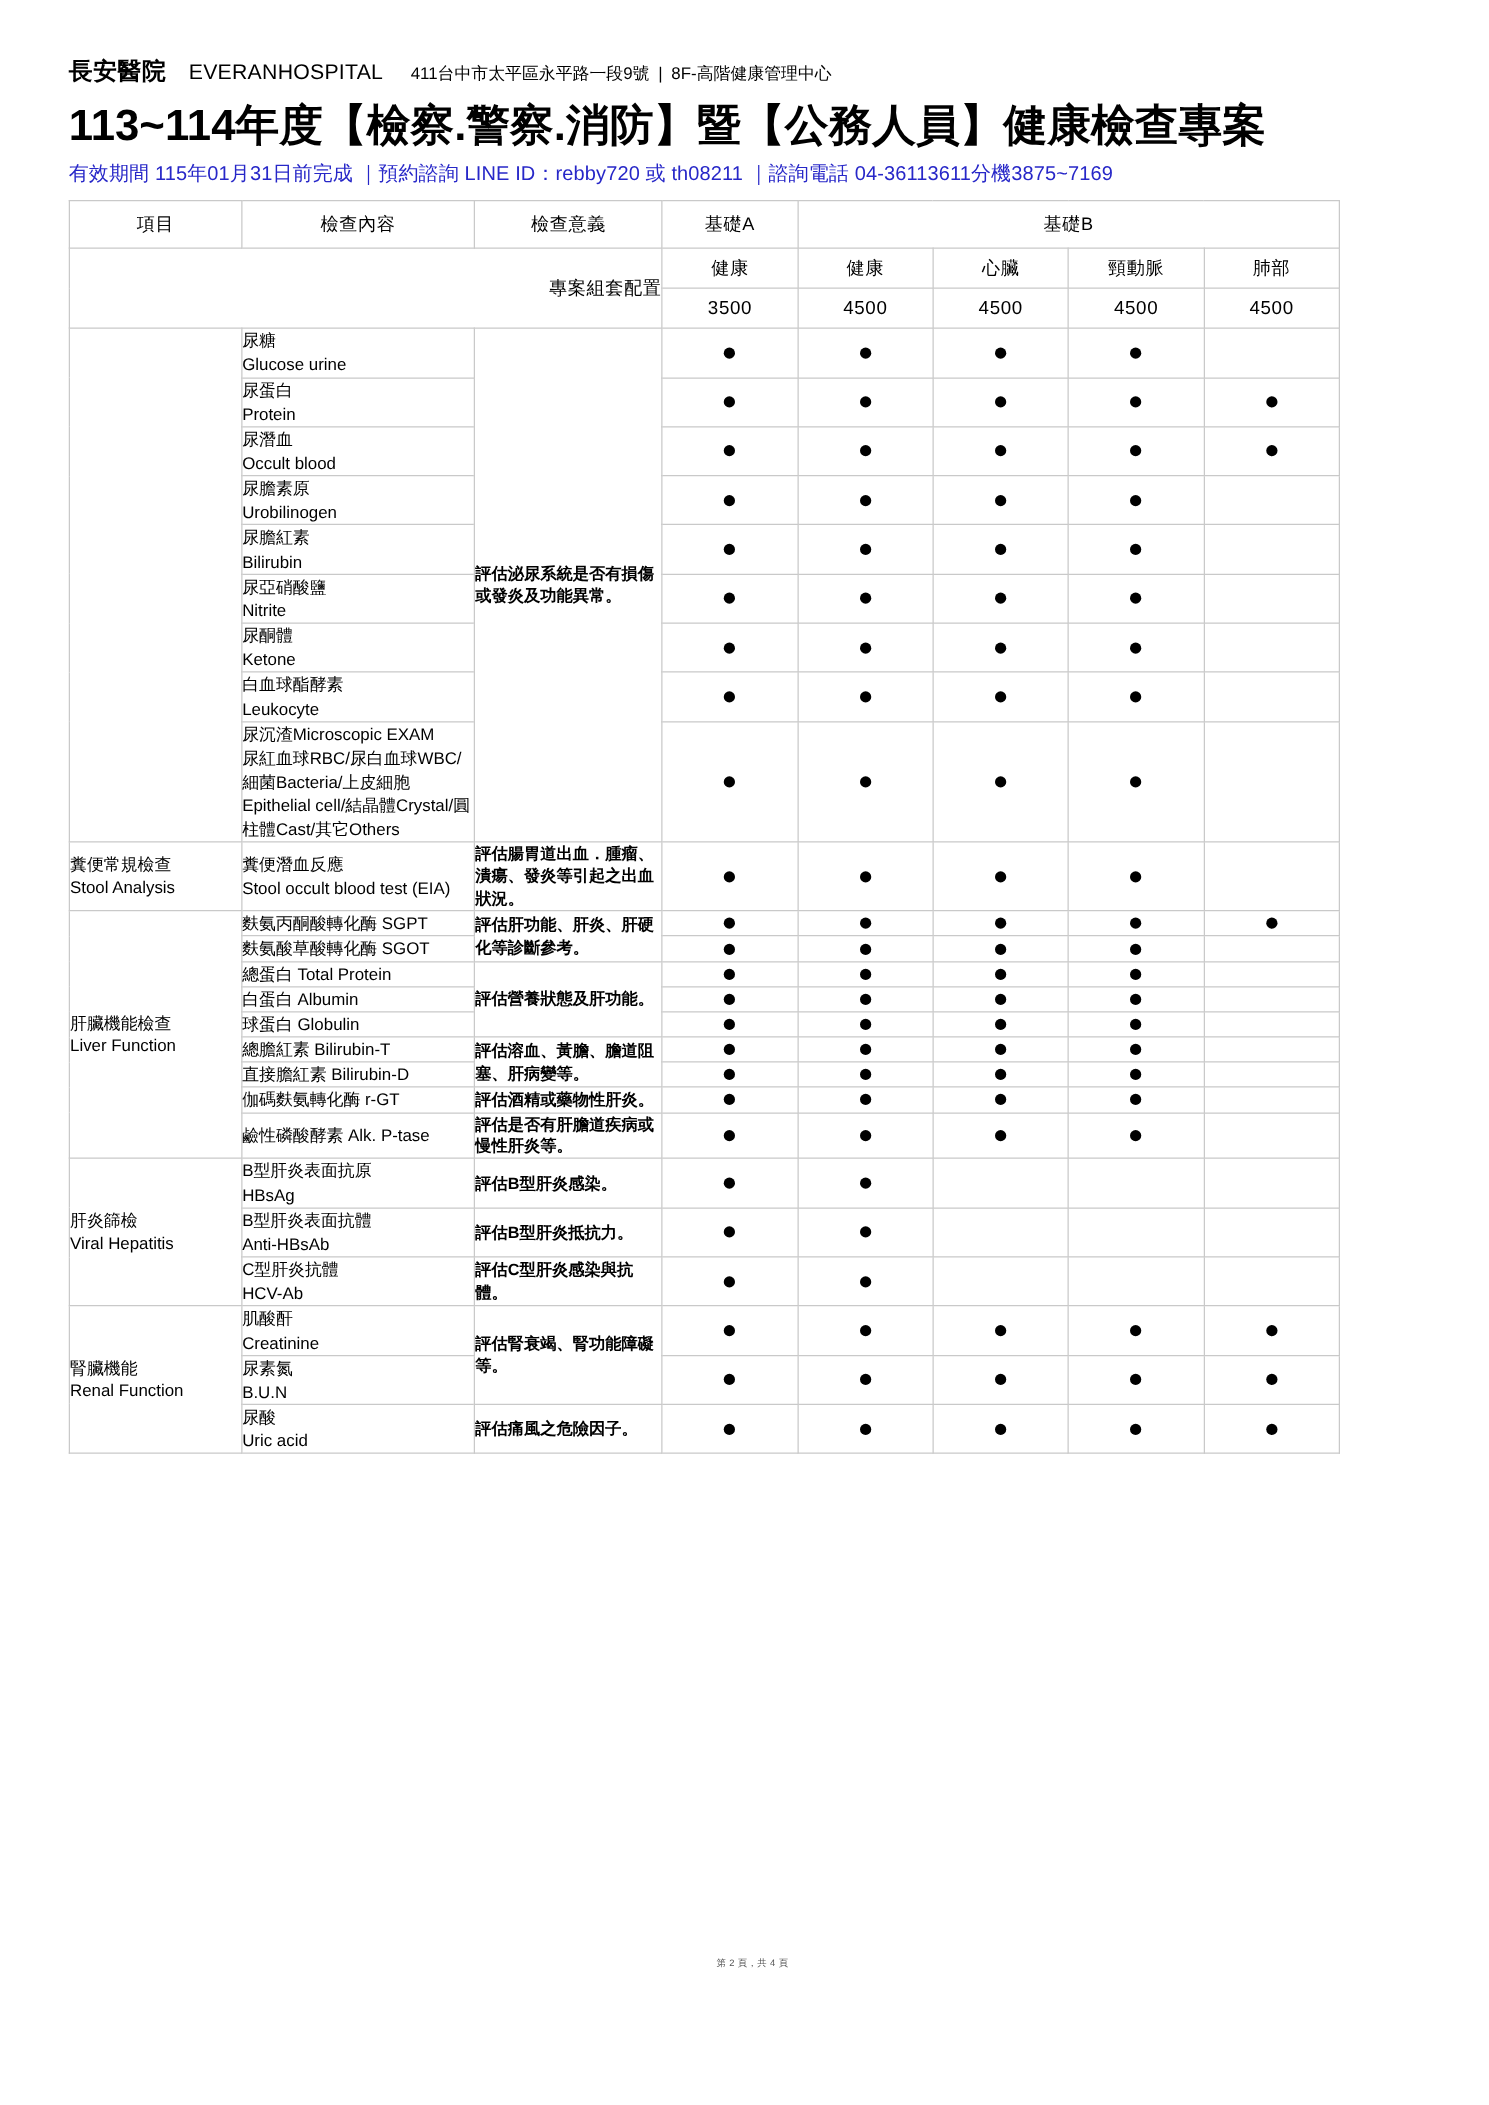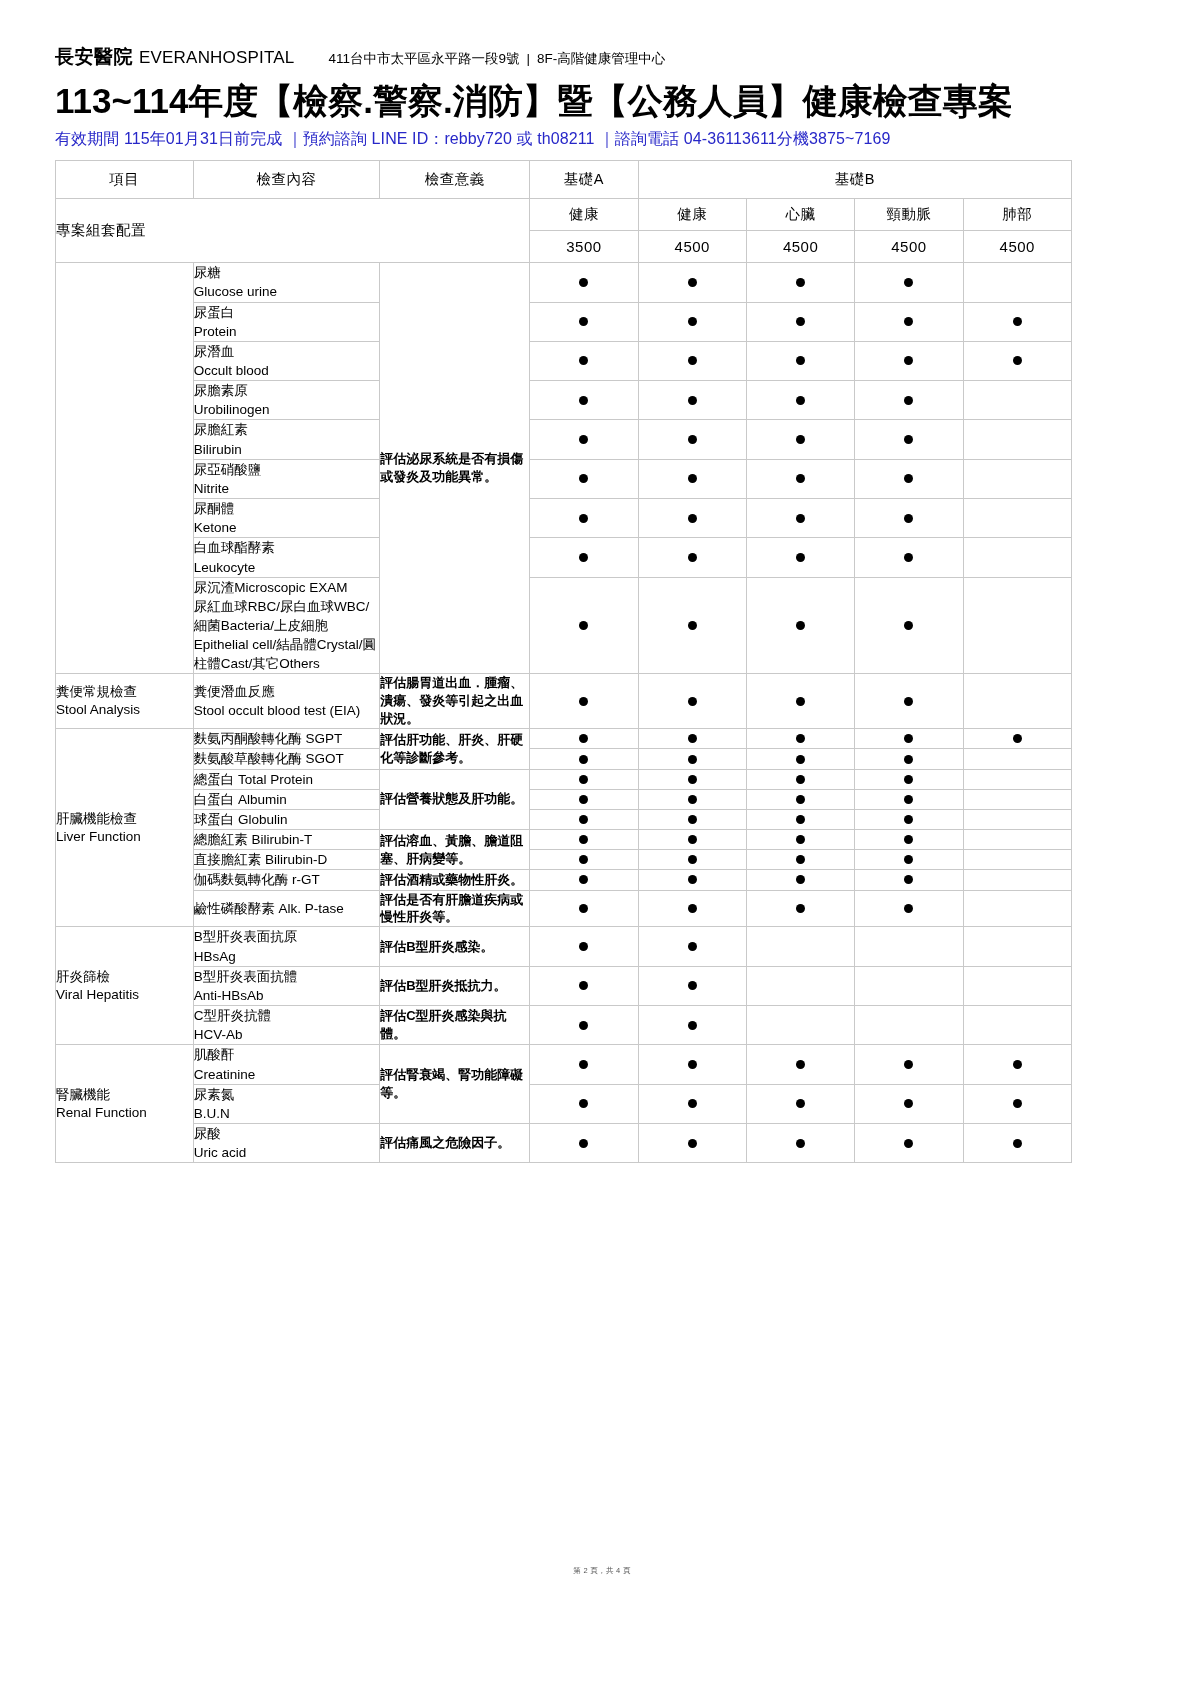--- a/index.html
+++ b/index.html
@@ -31,26 +31,26 @@
     margin-bottom: 11px;
   }
   .hdr-cn {
     font-size: 19px;
     font-weight: bold;
     letter-spacing: .5px;
   }
   .hdr-en {
     font-size: 17px;
     font-weight: normal;
-    margin-left: 6px;
+    margin-left: 18px;
     letter-spacing: .2px;
   }
   .hdr-addr {
     font-size: 13.5px;
-    margin-left: 34px;
+    margin-left: 22px;
     letter-spacing: 0;
   }
   .hdr-sep {
     font-size: 13.5px;
     margin: 0 7px;
     color: #000;
   }
   .hdr-floor {
     font-size: 13.5px;
   }
@@ -97,21 +97,21 @@
     letter-spacing: .5px;
   }
   td.pkgname, td.pkgprice {
     text-align: center;
     font-size: 14.5px;
     height: 31px;
     letter-spacing: .5px;
   }
   td.pkgprice { font-size: 15px; }
   td.pkgconfig {
-    text-align: left;
+    text-align: right;
     font-size: 14.5px;
     height: 62px;
     letter-spacing: .5px;
   }
 
   td.cat {
     font-size: 13.5px;
     padding: 4px 0 4px 8px;
     vertical-align: top;
     line-height: 1.35;

